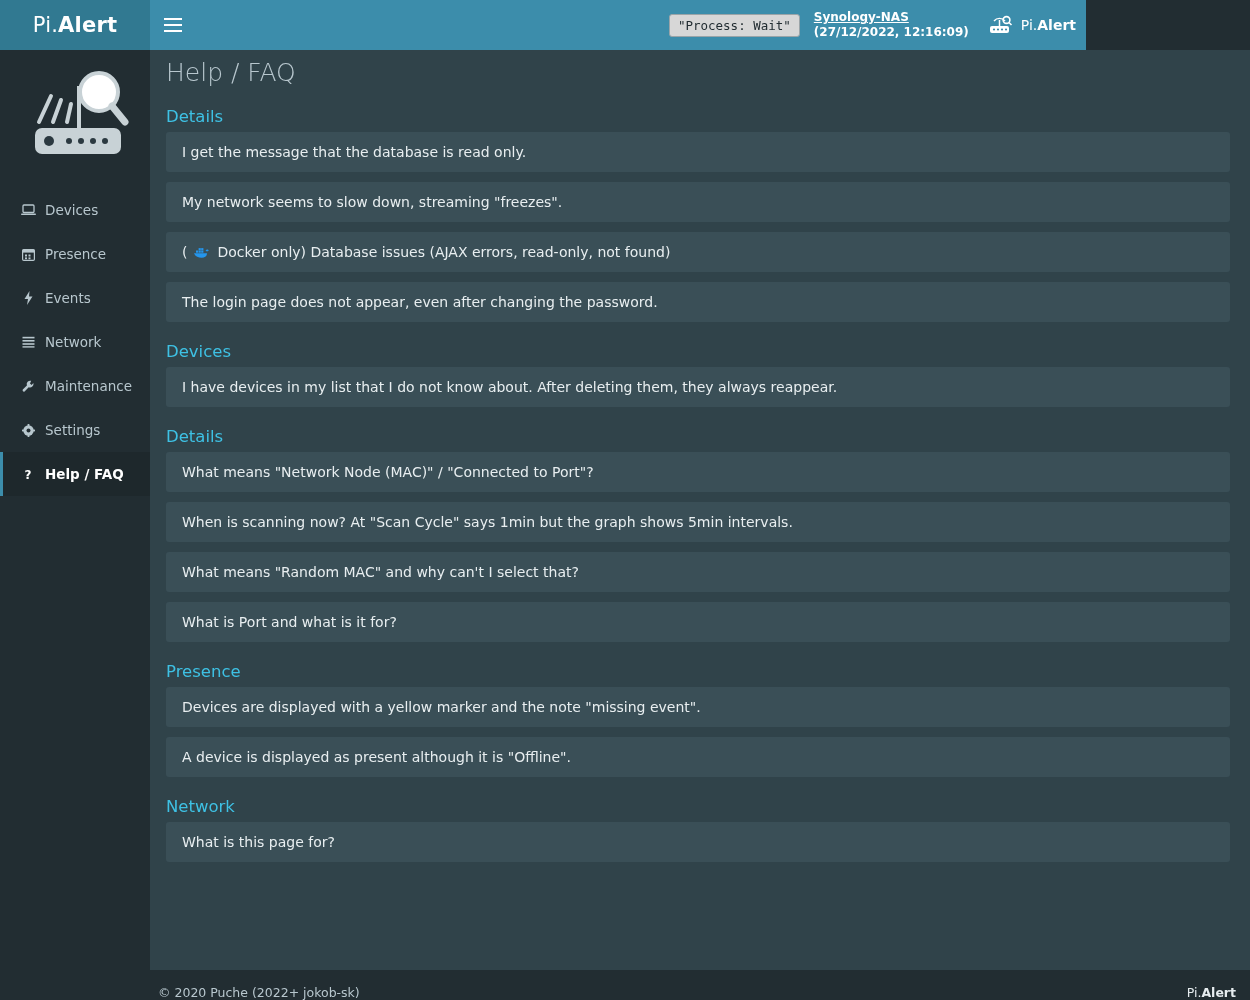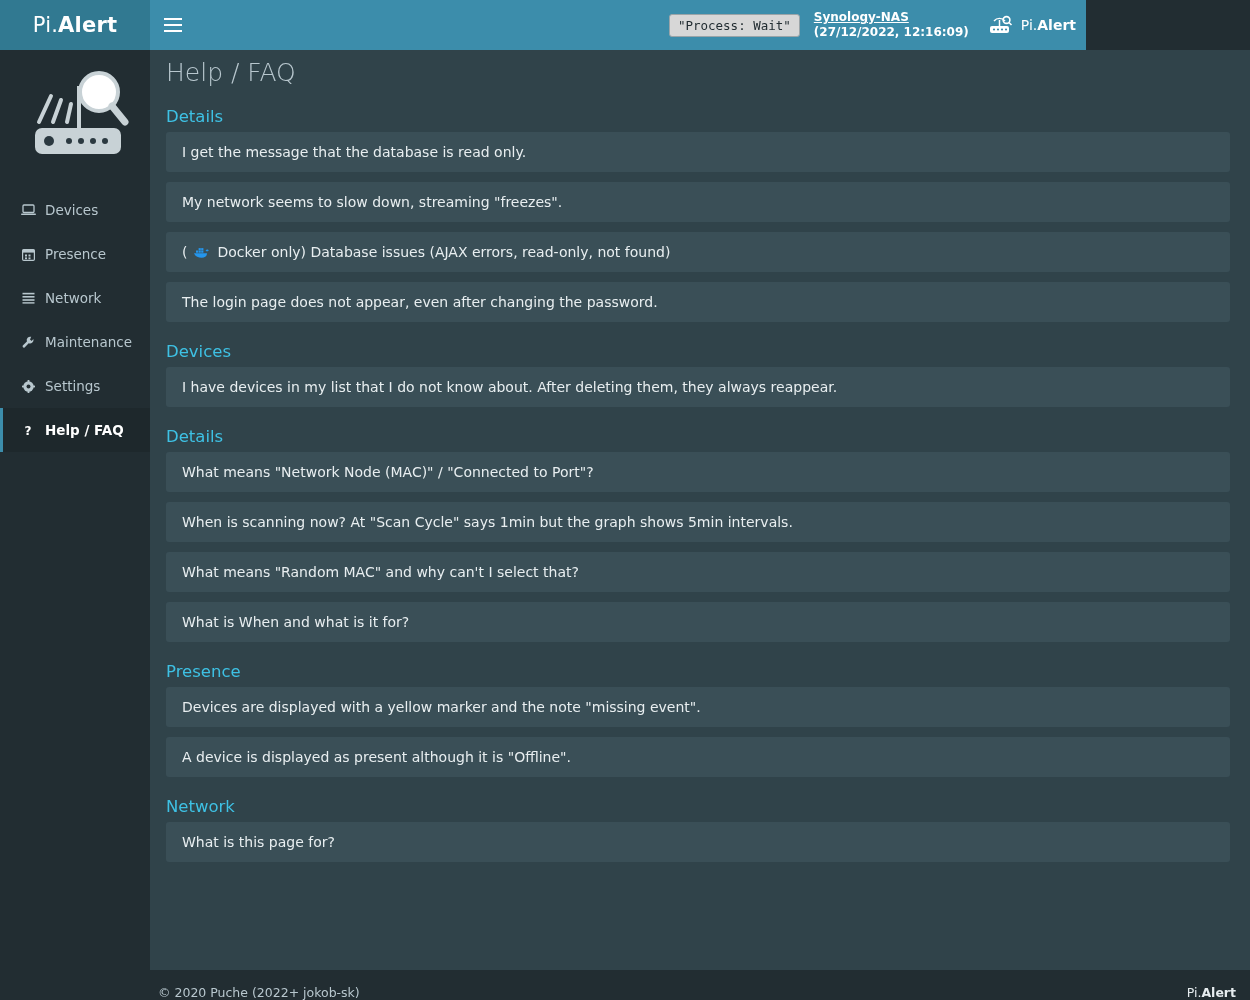--- a/index.html
+++ b/index.html
@@ -188,20 +188,28 @@
             <rect x="3" y="6.5" width="2" height="2" fill="#b8c7ce"></rect>
             <rect x="6.5" y="6.5" width="2" height="2" fill="#b8c7ce"></rect>
             <rect x="3" y="9.4" width="2" height="1.8" fill="#b8c7ce"></rect>
             <rect x="6.5" y="9.4" width="2" height="1.8" fill="#b8c7ce"></rect>
           </svg>
         </span>
         <span class="ml">Presence</span>
       </li>
       <li>
         <span class="mi">
+          <svg width="9" height="14" viewBox="0 0 9 14" aria-hidden="true">
+            <path d="M5.5 0 L0.5 8 H4 L3 14 L8.5 5.5 H5 Z" fill="#b8c7ce"></path>
+          </svg>
+        </span>
+        <span class="ml">Events</span>
+      </li>
+      <li>
+        <span class="mi">
           <svg width="13" height="12" viewBox="0 0 13 12" aria-hidden="true">
             <rect x="0.5" y="0.8" width="12" height="1.6" fill="#b8c7ce"></rect>
             <rect x="0.5" y="4" width="12" height="1.6" fill="#b8c7ce"></rect>
             <rect x="0.5" y="7.2" width="12" height="1.6" fill="#b8c7ce"></rect>
             <rect x="0.5" y="10.2" width="12" height="1.4" fill="#b8c7ce"></rect>
           </svg>
         </span>
         <span class="ml">Network</span>
       </li>
       <li>
@@ -266,21 +274,21 @@
     <div class="section-head">Devices</div>
     <div class="faq-list">
       <div class="faq-item">I have devices in my list that I do not know about. After deleting them, they always reappear.</div>
     </div>
 
     <div class="section-head">Details</div>
     <div class="faq-list">
       <div class="faq-item">What means "Network Node (MAC)" / "Connected to Port"?</div>
       <div class="faq-item">When is scanning now? At "Scan Cycle" says 1min but the graph shows 5min intervals.</div>
       <div class="faq-item">What means "Random MAC" and why can't I select that?</div>
-      <div class="faq-item">What is When and what is it for?</div>
+      <div class="faq-item">What is Port and what is it for?</div>
     </div>
 
     <div class="section-head">Presence</div>
     <div class="faq-list">
       <div class="faq-item">Devices are displayed with a yellow marker and the note "missing event".</div>
       <div class="faq-item">A device is displayed as present although it is "Offline".</div>
     </div>
 
     <div class="section-head">Network</div>
     <div class="faq-list">

